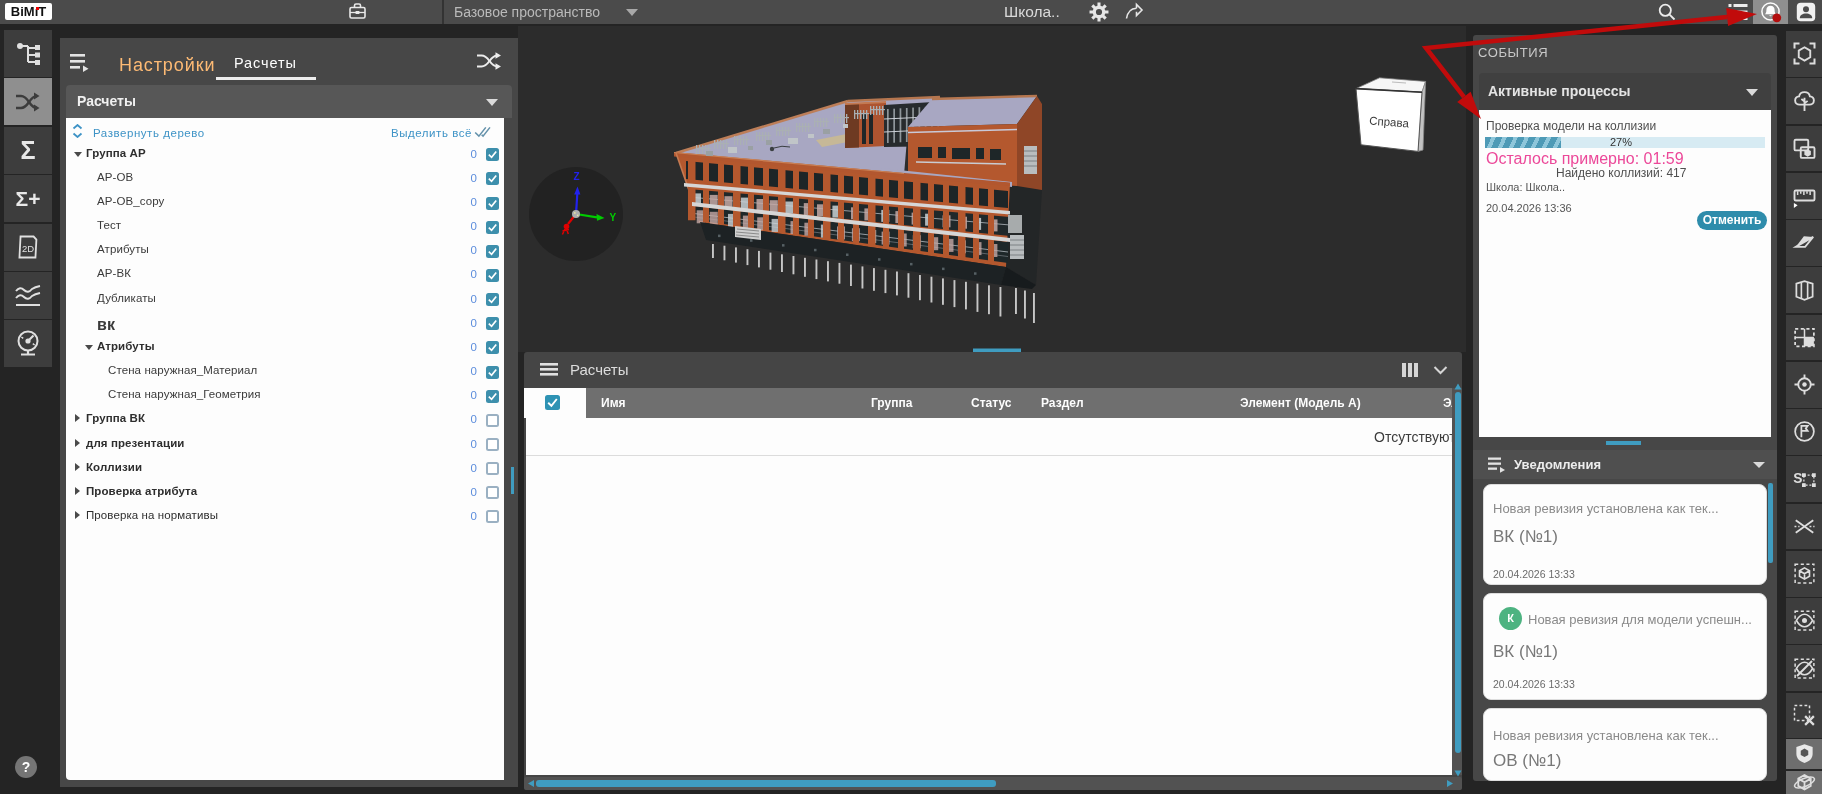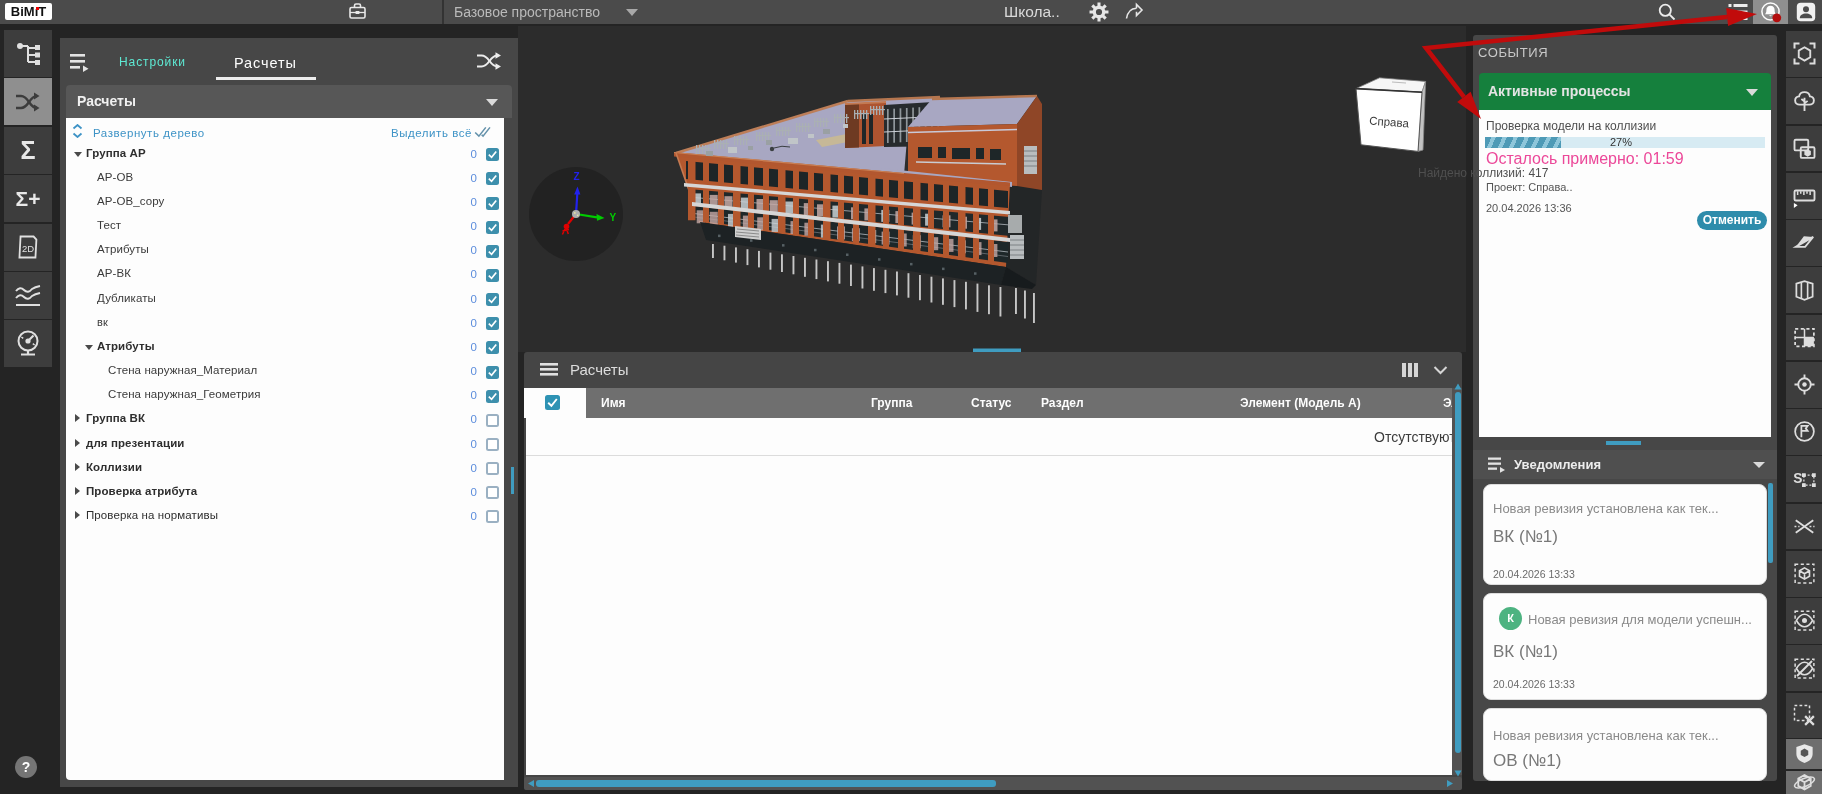--- a/index.html
+++ b/index.html
@@ -106,21 +106,21 @@
 </svg>
   </div>
 <div class="ab" style="left:15px;top:756px;width:22px;height:22px;border-radius:50%;background:#757575;color:#fff;font-size:14px;font-weight:bold;text-align:center;line-height:22px">?</div>
 <div class="ab" style="left:60px;top:38px;width:458px;height:749px;background:#474747"></div>
 <svg class="ic" style="left:70px;top:53px" width="22" height="20" viewBox="0 0 22 20" fill="#e3e3e3">
  <rect x="0" y="1" width="15" height="2.6"></rect>
     <rect x="0" y="7" width="15" height="2.6"></rect>
     <rect x="0" y="13" width="10" height="2.6"></rect>
  <path d="M13 12.5 l5.5 3.2 -5.5 3.2z"></path>
 </svg>
-<div class="ab" style="left:119px;top:55px;font-size:12px;color:#5eead4;letter-spacing:0.9px">Настройки</div>
+<div class="ab" style="left:119px;top:55px;font-size:18px;color:#fdba74;letter-spacing:0.9px">Настройки</div>
 <div class="ab" style="left:234px;top:55px;font-size:14.5px;color:#fdfdfd;letter-spacing:0.9px">Расчеты</div>
 <div class="ab" style="left:216px;top:77px;width:100px;height:3px;background:#ededed"></div>
 <svg class="ic" style="left:475px;top:49px" width="29" height="24" viewBox="0 0 29 24" fill="none" stroke="#ececec" stroke-width="2">
  <path d="M2 6.5 h4.5 c8 0 8 11 16 11"></path>
     <path d="M2 17.5 h4.5 c8 0 8-11 16-11"></path>
  <path d="M20.5 3.2 L26 6.5 L20.5 9.8" fill="#ececec" stroke="none"></path>
  <path d="M20.5 14.2 L26 17.5 L20.5 20.8" fill="#ececec" stroke="none"></path>
 </svg>
 <div class="ab" style="left:66px;top:85px;width:446px;height:33px;background:#575757;border-radius:4px 4px 0 0">
   <div class="ab" style="left:11px;top:0;height:33px;line-height:33px;font-size:14px;font-weight:bold;color:#f0f0f0">Расчеты</div>
@@ -173,21 +173,21 @@
 <div class="ab" style="left:486px;top:268.9px;width:13px;height:13px;background:#3d8fac;border-radius:2.5px"></div>
 <svg class="ic" style="left:486px;top:268.9px" width="13" height="13" viewBox="0 0 14 14" fill="none" stroke="#fff" stroke-width="1.8">
     <path d="M3 7.2 L6 10 L11 3.8"></path>
   </svg>
 <div class="ab" style="left:97px;top:291.6px;font-size:11.5px;font-weight:normal;color:#3a3a3a;white-space:nowrap;letter-spacing:0.1px">Дубликаты</div>
 <div class="ab" style="left:455px;top:292.6px;width:22px;font-size:11.5px;color:#5c8ddc;text-align:right">0</div>
 <div class="ab" style="left:486px;top:293.1px;width:13px;height:13px;background:#3d8fac;border-radius:2.5px"></div>
 <svg class="ic" style="left:486px;top:293.1px" width="13" height="13" viewBox="0 0 14 14" fill="none" stroke="#fff" stroke-width="1.8">
     <path d="M3 7.2 L6 10 L11 3.8"></path>
   </svg>
-<div class="ab" style="left:97px;top:315.7px;font-size:11px;font-weight:normal;color:#3a3a3a;white-space:nowrap;letter-spacing:0.1px">вк</div>
+<div class="ab" style="left:97px;top:315.7px;font-size:16px;font-weight:bold;color:#3a3a3a;white-space:nowrap;letter-spacing:0.1px">вк</div>
 <div class="ab" style="left:455px;top:316.7px;width:22px;font-size:11.5px;color:#5c8ddc;text-align:right">0</div>
 <div class="ab" style="left:486px;top:317.2px;width:13px;height:13px;background:#3d8fac;border-radius:2.5px"></div>
 <svg class="ic" style="left:486px;top:317.2px" width="13" height="13" viewBox="0 0 14 14" fill="none" stroke="#fff" stroke-width="1.8">
     <path d="M3 7.2 L6 10 L11 3.8"></path>
   </svg>
 <div class="ab" style="left:97px;top:339.9px;font-size:11.5px;font-weight:bold;color:#2e2e2e;white-space:nowrap;letter-spacing:0.1px">Атрибуты</div>
 <div class="ab" style="left:85px;top:344.9px;width:0;height:0;border-left:4px solid transparent;border-right:4px solid transparent;border-top:5px solid #4a4a4a"></div>
 <div class="ab" style="left:455px;top:340.9px;width:22px;font-size:11.5px;color:#5c8ddc;text-align:right">0</div>
 <div class="ab" style="left:486px;top:341.4px;width:13px;height:13px;background:#3d8fac;border-radius:2.5px"></div>
 <svg class="ic" style="left:486px;top:341.4px" width="13" height="13" viewBox="0 0 14 14" fill="none" stroke="#fff" stroke-width="1.8">
@@ -499,32 +499,32 @@
 <svg class="ic" style="left:527px;top:779px" width="8" height="9" viewBox="0 0 8 9" fill="#3f9cc0">
     <path d="M7 1 L7 8 L1 4.5z"></path>
   </svg>
 <div class="ab" style="left:536px;top:779.5px;width:460px;height:7px;background:#3f9cc0;border-radius:3px"></div>
 <svg class="ic" style="left:1446px;top:779px" width="8" height="9" viewBox="0 0 8 9" fill="#3f9cc0">
     <path d="M1 1 L1 8 L7 4.5z"></path>
   </svg>
 
 <div class="ab" style="left:1473px;top:35px;width:304px;height:746px;background:#474747;border-radius:3px"></div>
 <div class="ab" style="left:1478px;top:45px;font-size:13px;color:#c9c9c9;letter-spacing:0.6px">СОБЫТИЯ</div>
-<div class="ab" style="left:1479px;top:73px;width:292px;height:37px;background:#15803d;border-radius:4px 4px 0 0">
+<div class="ab" style="left:1479px;top:73px;width:292px;height:37px;background:#404040;border-radius:4px 4px 0 0">
  <div class="ab" style="left:9px;top:0;height:37px;line-height:37px;font-size:14px;font-weight:bold;color:#e4e4e4">Активные процессы</div>
  <div class="ab" style="right:13px;top:16px;width:0;height:0;border-left:6.5px solid transparent;border-right:6.5px solid transparent;border-top:7px solid #dadada"></div>
 </div>
 <div class="ab" style="left:1479px;top:110px;width:292px;height:327px;background:#fdfdfd"></div>
 <div class="ab" style="left:1486px;top:119px;font-size:12px;color:#4f4f4f">Проверка модели на коллизии</div>
 <div class="ab" style="left:1485px;top:137px;width:280px;height:11px;background:#d7ebf3"></div>
 <div class="ab" style="left:1485px;top:137px;width:76px;height:11px;background:repeating-linear-gradient(115deg,#4e9ab6 0 6px,#8ec6da 6px 10px)"></div>
 <div class="ab" style="left:1610px;top:137px;font-size:11px;line-height:11px;color:#333">27%</div>
 <div class="ab" style="left:1486px;top:150px;font-size:16px;color:#ec4899">Осталось примерно: 01:59</div>
-<div class="ab" style="left:1418px;top:166px;font-size:12px;color:#4f4f4f">Найдено коллизий: 417</div>
-<div class="ab" style="left:1486px;top:181px;font-size:11px;color:#555">Проект: Справа..</div>
+<div class="ab" style="left:1556px;top:166px;font-size:12px;color:#4f4f4f">Найдено коллизий: 417</div>
+<div class="ab" style="left:1486px;top:181px;font-size:11px;color:#555">Школа: Школа..</div>
 <div class="ab" style="left:1486px;top:202px;font-size:11px;color:#555">20.04.2026 13:36</div>
 <div class="ab" style="left:1697px;top:211px;width:70px;height:19px;background:#2e8cab;border-radius:9.5px;color:#fff;font-size:12px;font-weight:bold;text-align:center;line-height:19px">Отменить</div>
 <div class="ab" style="left:1606px;top:441px;width:35px;height:3.5px;background:#3f9cc0"></div>
 <div class="ab" style="left:1473px;top:450px;width:304px;height:29px;background:#4f4f4f">
  <svg class="ic" style="left:15px;top:7px" width="20" height="16" viewBox="0 0 20 16" fill="#e3e3e3">
   <rect x="0" y="0.5" width="13" height="2.3"></rect>
       <rect x="0" y="5.5" width="13" height="2.3"></rect>
       <rect x="0" y="10.5" width="9" height="2.3"></rect>
   <path d="M12 10 l5 2.9 -5 2.9z"></path>
  </svg>

